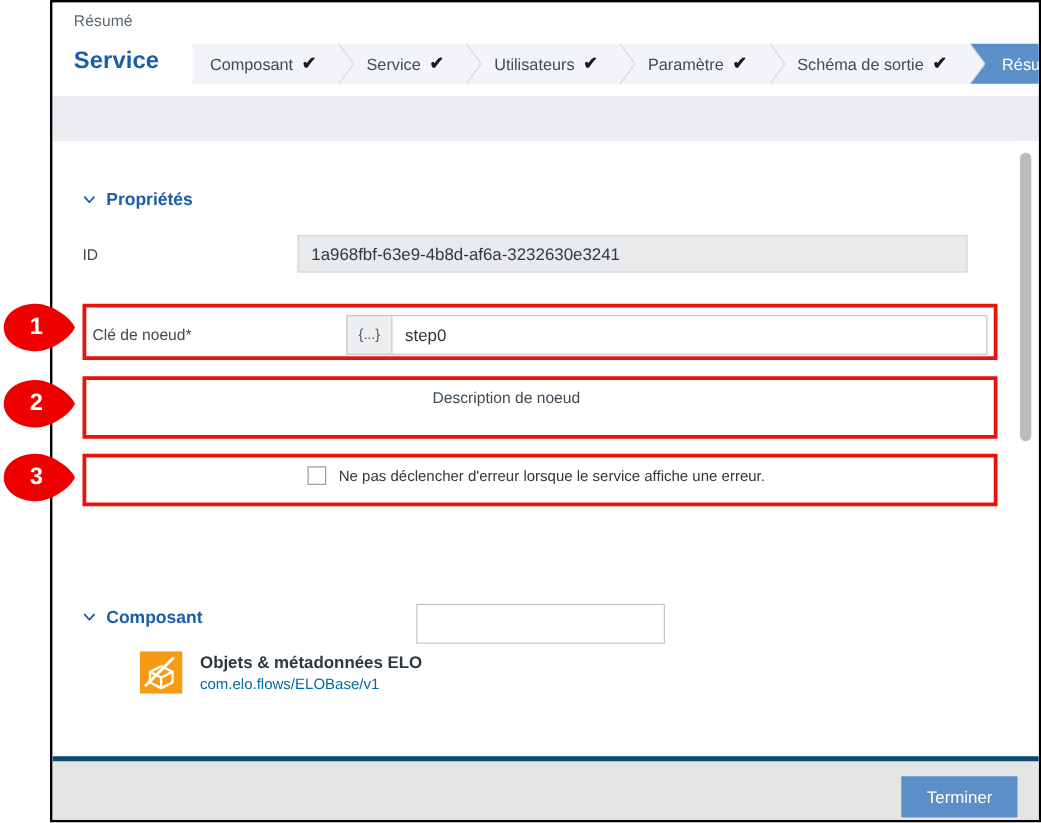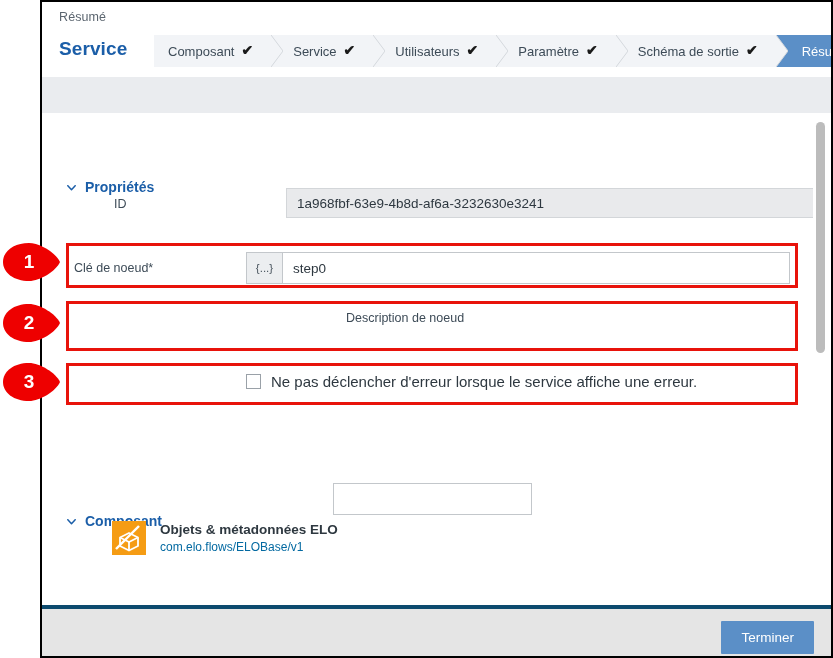--- a/index.html
+++ b/index.html
@@ -147,21 +147,20 @@
     height: 100%;
   }
   .section-head {
     position: absolute;
     display: flex;
     align-items: center;
     font-size: 14px;
     font-weight: bold;
     color: #1b5ea8;
     gap: 8px;
-    margin-top: 28px;
   }
   .section-head .caret {
     display: inline-block;
     width: 11px;
     height: 11px;
   }
   #props-head { left: 24px; top: 38px; }
   #comp-head  { left: 24px; top: 372px; }
 
   
@@ -211,54 +210,54 @@
     display: flex;
     align-items: center;
     justify-content: center;
     font-size: 11.5px;
     color: #4a555f;
     cursor: pointer;
     box-sizing: border-box;
   }
 
   
-  #row-id { top: 75px; margin-left: 48px; }
+  #row-id { top: 75px; }
   #row-id .txt { height: 30px; line-height: 28px; }
 
   
   .hl {
     position: absolute;
     border: 3px solid #e8130b;
     box-sizing: border-box;
     background: #ffffff;
   }
   #hl1 { left: 24px; top: 130px; width: 732px; height: 45px; }
   #hl2 { left: 24px; top: 188px; width: 732px; height: 50px; }
   #hl3 { left: 24px; top: 250px; width: 732px; height: 42px; }
 
-  #row-key  { top: 139px; left: 32px; width: 716px; }
+  #row-key  { top: 139px; left: 32px; width: 716px; gap: 31px; }
   #row-desc { top: 198px; left: 32px; width: 716px; flex-direction: column; }
   #row-chk  { top: 260px; left: 32px; width: 716px; }
 
   .chk-wrap {
     display: flex;
     align-items: center;
     margin-left: 172px;
     gap: 10px;
   }
   .chkbox {
     width: 15px; height: 15px;
     border: 1px solid #9aa1a8;
     background: #ffffff;
     box-sizing: border-box;
     cursor: pointer;
     flex: 0 0 auto;
   }
   .chk-label {
-    font-size: 15px;
+    font-size: 12px;
     color: #2e3840;
   }
 
   
   .comp-card {
     position: absolute;
     left: 70px;
     top: 408px;
     display: flex;
     align-items: center;

